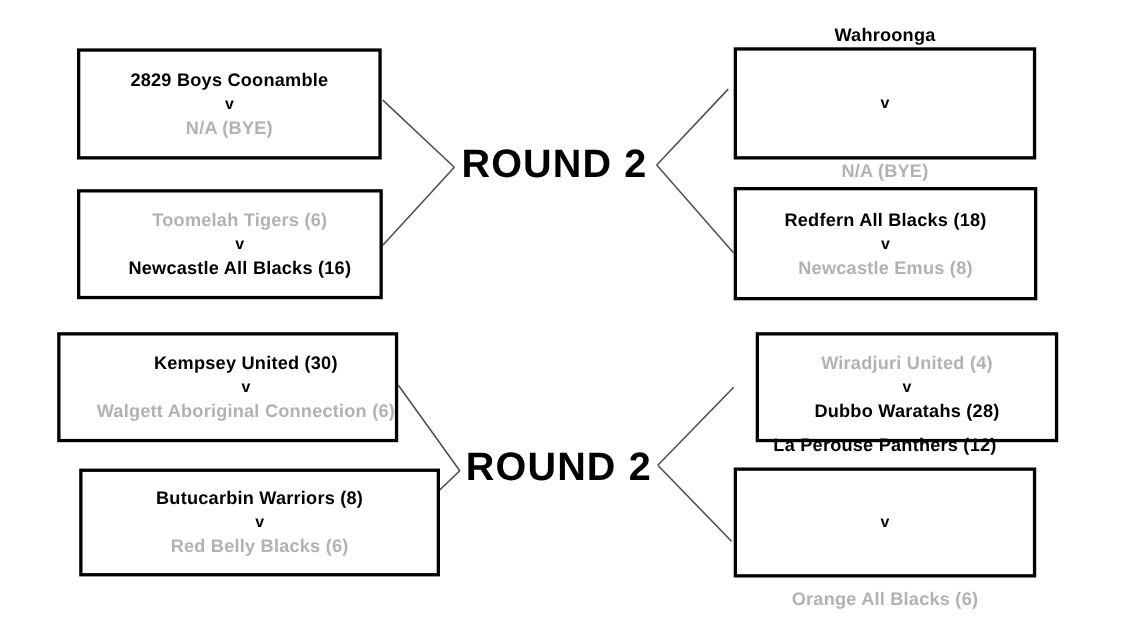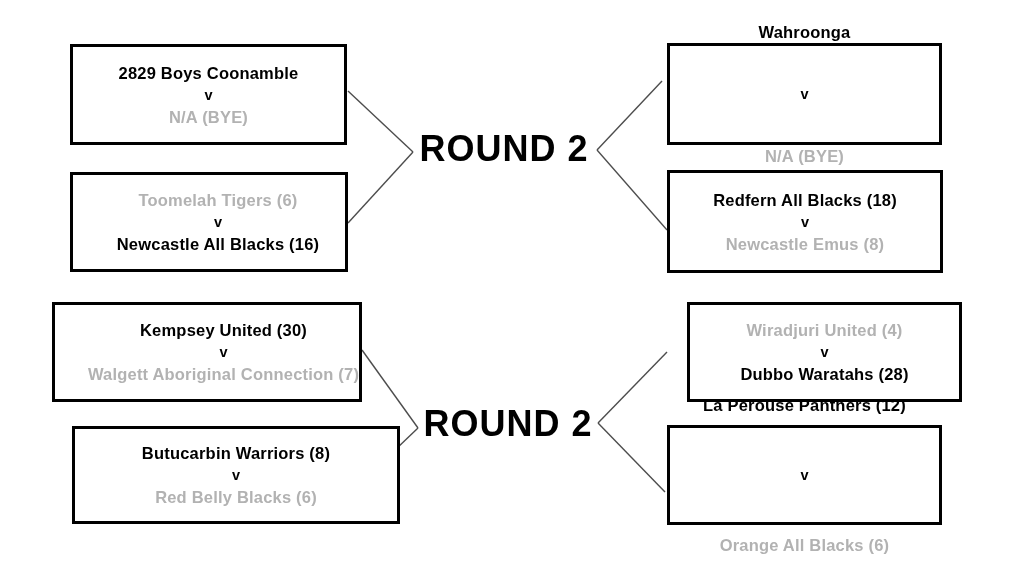--- a/index.html
+++ b/index.html
@@ -119,21 +119,21 @@
     <span class="team" data-status="winner">Redfern All Blacks (18)</span>
     <span class="versus">v</span>
     <span class="team" data-status="loser">Newcastle Emus (8)</span>
   </div>
 
   <div class="round-label" id="round-label-top">ROUND 2</div>
 
   <div class="match-box" id="mb-bl-1">
     <span class="team" data-status="winner">Kempsey United (30)</span>
     <span class="versus">v</span>
-    <span class="team" data-status="loser">Walgett Aboriginal Connection (7)</span>
+    <span class="team" data-status="loser">Walgett Aboriginal Connection (6)</span>
   </div>
 
   <div class="match-box" id="mb-bl-2">
     <span class="team" data-status="winner">Butucarbin Warriors (8)</span>
     <span class="versus">v</span>
     <span class="team" data-status="loser">Red Belly Blacks (6)</span>
   </div>
 
   <div class="match-box" id="mb-br-1">
     <span class="team" data-status="loser">Wiradjuri United (4)</span>

